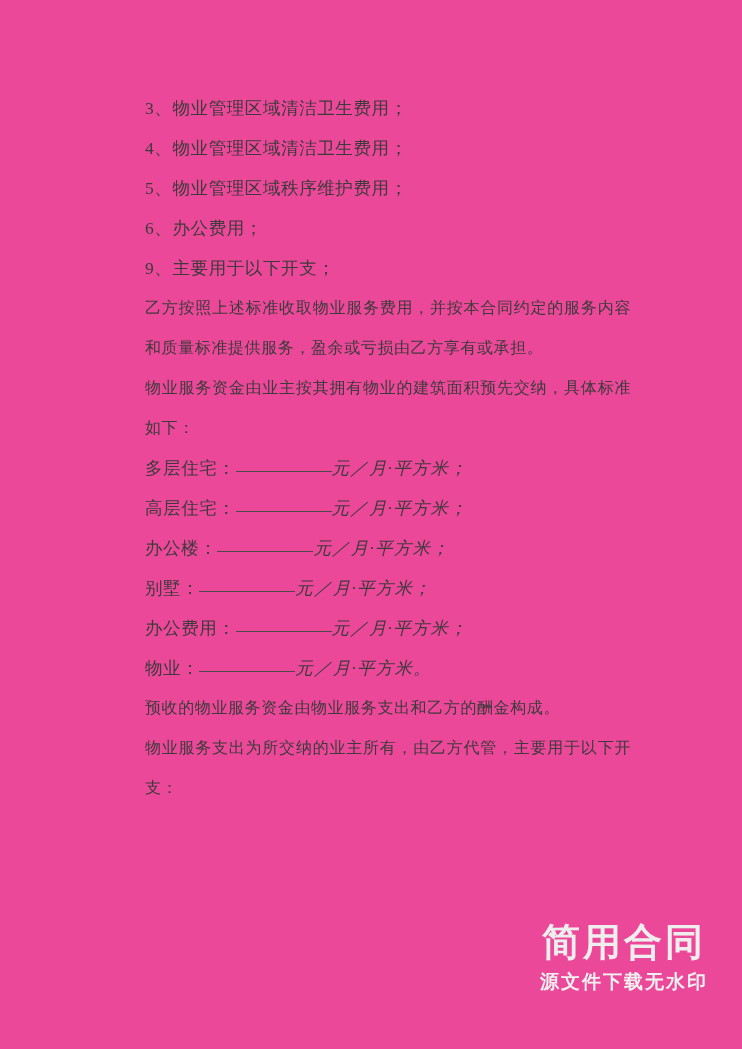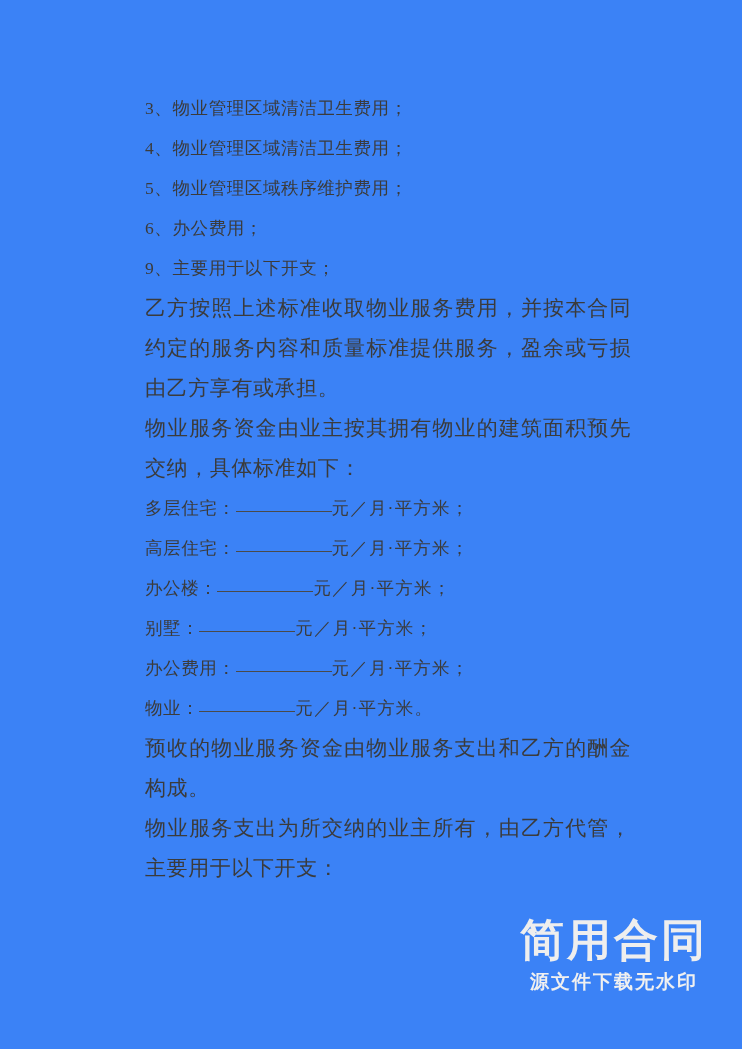--- a/index.html
+++ b/index.html
@@ -4,40 +4,40 @@
 <style>
   html, body {
     margin: 0;
     padding: 0;
     background: #ffffff;
   }
   .page {
     position: relative;
     width: 742px;
     height: 1049px;
-    background: #3b82f6;
+    background: #ec4899;
     overflow: hidden;
     font-family: "Liberation Serif", "DejaVu Serif", serif;
     color: #3b3b3b;
   }
   .doc-body {
     position: absolute;
     left: 115px;
     top: 88px;
     width: 516px;
   }
   .line {
     font-size: 17.5px;
     line-height: 40px;
     letter-spacing: 0.6px;
     white-space: nowrap;
     color: #3b3b3b;
   }
   .para {
-    font-size: 21px;
+    font-size: 16px;
     line-height: 40px;
     letter-spacing: 0.6px;
     text-align: justify;
     text-justify: inter-ideograph;
     color: #3b3b3b;
   }
   .indent {
     padding-left: 30px;
   }
   .indent-list {
@@ -45,32 +45,33 @@
   }
   .blank {
     display: inline-block;
     border-bottom: 1.4px solid #4a4a4a;
     vertical-align: 2px;
   }
   .blank-w1 { width: 96px; }
   .blank-w2 { width: 104px; }
   .unit {
     letter-spacing: 1.2px;
+    font-style: italic;
   }
   .watermark {
     position: absolute;
     right: 34px;
     bottom: 55px;
     text-align: center;
     user-select: none;
     pointer-events: none;
   }
   .wm-main {
-    font-family: Liberation Serif, serif;
-    font-size: 44px;
+    font-family: Liberation Mono, monospace;
+    font-size: 38px;
     font-weight: 700;
     letter-spacing: 3px;
     color: #eeeeee;
     line-height: 1.1;
   }
   .wm-sub {
     font-family: "DejaVu Sans", "Liberation Sans", sans-serif;
     font-size: 19px;
     font-weight: 700;
     letter-spacing: 2px;

